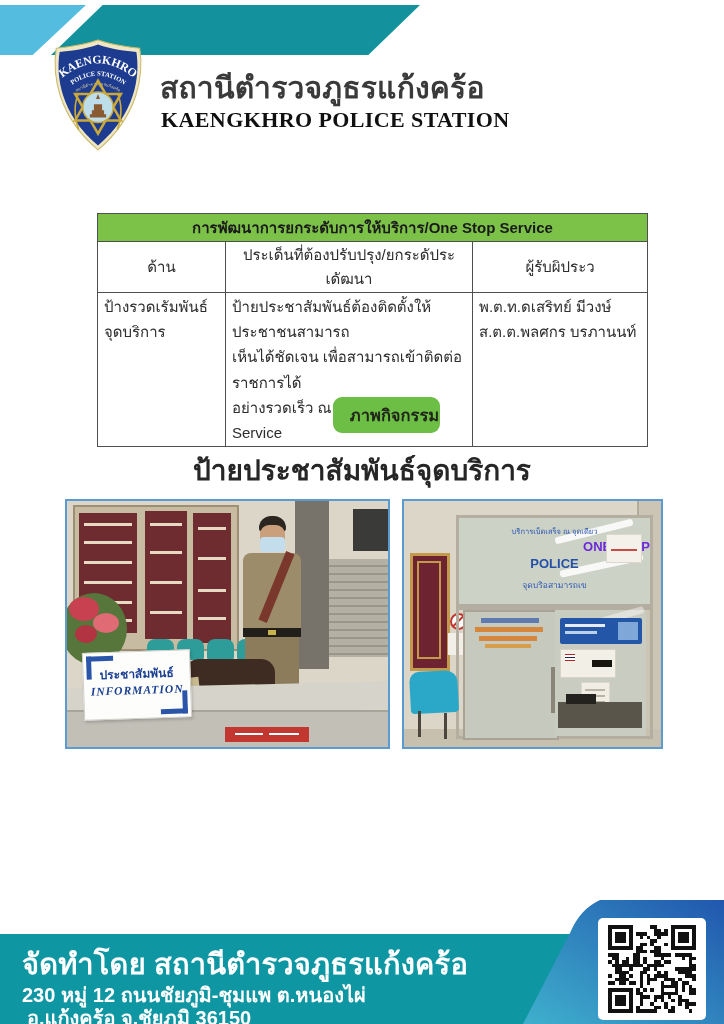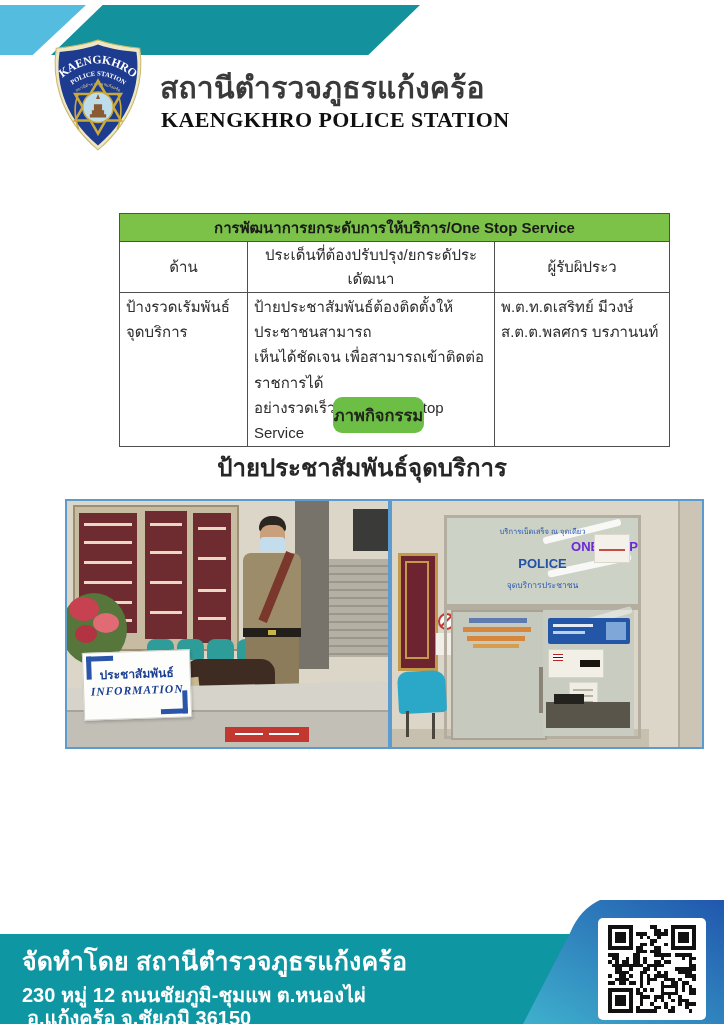--- a/index.html
+++ b/index.html
@@ -12,36 +12,36 @@
     clip-path:polygon(0 0,100% 0,38% 100%,0 100%);}
   .banner-teal{left:51px;top:5px;width:369px;height:50px;background:#13929e;
     clip-path:polygon(14% 0,100% 0,86% 100%,0 100%);}
   .logo{left:46px;top:38px;width:104px;height:114px;z-index:5;}
   .title-th{left:160px;top:64px;font-size:30px;font-weight:600;color:#3a3a3a;letter-spacing:.2px;}
   .title-en{left:161px;top:107px;font-size:22px;font-weight:700;color:#101010;
     font-family:"Liberation Serif","DejaVu Serif",serif;letter-spacing:.4px;}
 
   
   .svc-table{left:97px;top:213px;width:550px;border-collapse:collapse;table-layout:fixed;
-    font-size:15px;color:#2d2d2d;margin-left:22px;}
+    font-size:15px;color:#2d2d2d;}
   .svc-table td,.svc-table th{border:1px solid #4f4f4f;padding:1px 6px;}
   .t-title{background:#7cc249;font-weight:700;color:#1a1a1a;text-align:center;height:25px;}
   .t-col{font-weight:400;text-align:center;height:23px;background:#fff;}
   .t-cell{vertical-align:top;height:74px;line-height:1.68;white-space:pre-line;padding:2px 9px;}
 
   
   .act-badge{left:333px;top:397px;width:91px;height:36px;background:#6cbe45;border-radius:9px;
-    display:flex;align-items:center;justify-content:center;font-size:16.5px;font-weight:700;color:#20261a;}
-  .caption{left:0;top:448px;width:724px;text-align:center;font-size:24px;font-weight:700;color:#262626;}
+    display:flex;align-items:center;justify-content:center;font-size:16.5px;font-weight:700;color:#20261a;padding-left:16px;}
+  .caption{left:0;top:448px;width:724px;text-align:center;font-size:28px;font-weight:700;color:#262626;}
 
   
   .photo{top:499px;height:250px;border:2px solid #5c9bd0;box-sizing:border-box;overflow:hidden;background:#dcd6c8;}
   .photo *{position:absolute;}
   .photo-left{left:65px;width:325px;}
-  .photo-right{left:390px;width:314px;}
+  .photo-right{left:402px;width:261px;}
 
   
   .boards-frame{left:6px;top:4px;width:162px;height:142px;background:#c7bca2;border:2px solid #9c8f74;}
   .mpanel{background:#6e2b30;}
   .mline{background:#e8d9c2;height:3px;left:5px;right:5px;}
   .doorway{left:228px;top:0;width:34px;height:168px;background:#77726a;}
   .cabinet{left:262px;top:58px;width:59px;height:98px;background:#b5b0a4;
     background-image:repeating-linear-gradient(#b5b0a4 0 6px,#9b968a 6px 8px);}
   .monitor{left:286px;top:8px;width:35px;height:42px;background:#3a3a38;}
   .officer{left:165px;top:15px;width:80px;height:226px;}
@@ -117,21 +117,21 @@
   .indesk{left:3px;bottom:8px;width:84px;height:26px;background:#59554b;}
   .indesk i{position:absolute;left:8px;top:-8px;width:30px;height:10px;background:#23221e;}
   .bluechair{left:6px;top:170px;width:48px;height:42px;background:#2ba8c8;border-radius:10px 12px 4px 4px;transform:rotate(-3deg);}
   .bluelegs{left:14px;top:210px;width:3px;height:26px;background:#4a463e;box-shadow:26px 2px 0 #4a463e;}
 
   
   .footer-band{left:0;top:934px;width:724px;height:90px;background:#0f96a3;}
   .footer-blue{left:500px;top:895px;width:224px;height:129px;}
   .qr-box{left:598px;top:918px;width:108px;height:102px;background:#fff;border-radius:5px;padding:7px;box-sizing:border-box;}
   .qr-box svg{width:100%;height:100%;display:block;}
-  .f-line1{left:22px;top:941px;font-size:25px;font-weight:700;color:#fff;letter-spacing:.2px;}
+  .f-line1{left:22px;top:941px;font-size:29px;font-weight:700;color:#fff;letter-spacing:.2px;}
   .f-line2{left:22px;top:979px;font-size:20px;font-weight:700;color:#fff;}
   .f-line3{left:27px;top:1002px;font-size:20px;font-weight:700;color:#fff;}
 </style>
 </head>
 <body>
 
 <div id="page">
 
   <div class="abs banner-light"></div>
   <div class="abs banner-teal"></div>
@@ -267,21 +267,21 @@
         <i></i>
       </div>
     <div class="npaper"></div>
     <div class="doorunit">
       <div class="transom">
         <div class="streak" style="left:95px;top:10px;width:80px;transform:rotate(-14deg);"></div>
         <div class="streak" style="left:100px;top:44px;width:85px;transform:rotate(-12deg);"></div>
         <div class="glass-t1">บริการเบ็ดเสร็จ ณ จุดเดียว</div>
         <div class="glass-t2">ONE STOP</div>
         <div class="glass-t3">POLICE</div>
-        <div class="glass-t4">จุดบริการประชาชน</div>
+        <div class="glass-t4">จุดบริอสามารถเข</div>
         <div class="hpaper">
             <i></i>
           </div>
       </div>
       <div class="midrail"></div>
       <div class="dleft">
         <div class="osm1"></div>
         <div class="osm2"></div>
         <div class="osm3"></div>
         <div class="osm4"></div>

